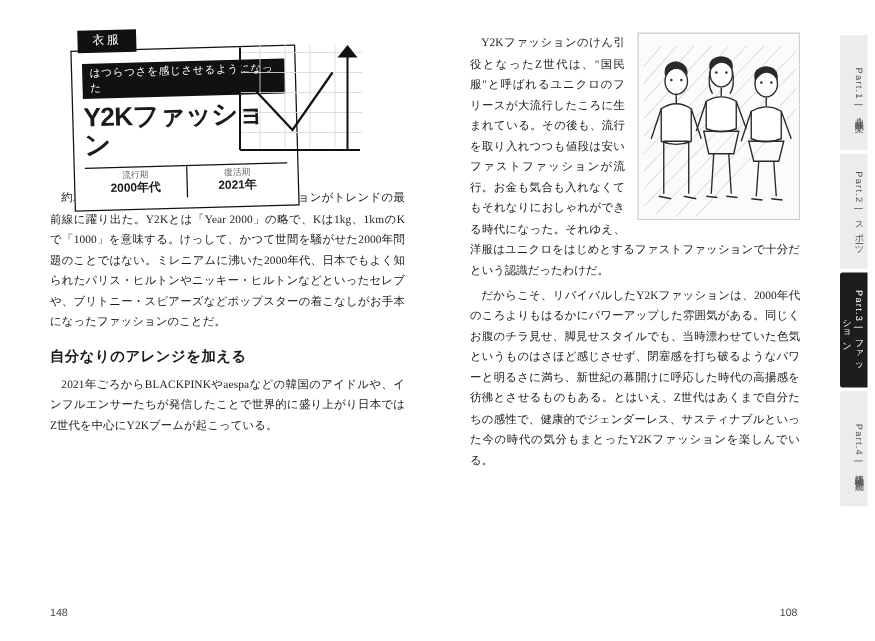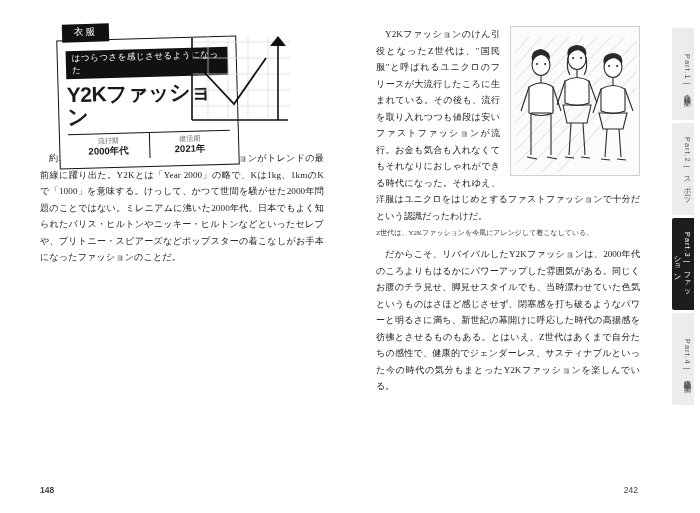--- a/index.html
+++ b/index.html
@@ -143,21 +143,21 @@
   }
 
   
   .folio {
     position: absolute;
     bottom: 18px;
     font-size: 8.5px;
     color: #444;
     font-family: "Liberation Sans", sans-serif;
   }
-  .folio-left { left: 40px; font-weight: bold; }
+  .folio-left { left: 40px; }
   .folio-right { right: 62px; }
 
   
   .illus {
     float: right;
     width: 130px;
     height: 150px;
     margin: 0 0 6px 10px;
     border: 0.8px solid #cfcfcf;
     background: #fafafa;
@@ -251,20 +251,22 @@
           <path d="M10,88 L106,88" stroke="#111" stroke-width="1.6" fill="none"></path>
           <path d="M96,4 L104,14 L88,14 Z" fill="#111"></path>
           <path d="M96,10 L96,88" stroke="#111" stroke-width="1.6" fill="none"></path>
           <polyline points="22,40 52,72 84,26" fill="none" stroke="#111" stroke-width="1.8" stroke-linejoin="miter"></polyline>
         </svg>
       </div>
     </div>
 
     <p class="para">約20年前の2000年ごろ、Y2Kというファッションがトレンドの最前線に躍り出た。Y2Kとは「Year 2000」の略で、Kは1kg、1kmのKで「1000」を意味する。けっして、かつて世間を騒がせた2000年問題のことではない。ミレニアムに沸いた2000年代、日本でもよく知られたパリス・ヒルトンやニッキー・ヒルトンなどといったセレブや、ブリトニー・スピアーズなどポップスターの着こなしがお手本になったファッションのことだ。</p>
 
+    <h2 class="subhead">自分なりのアレンジを加える</h2>
+    <p class="para">2021年ごろからBLACKPINKやaespaなどの韓国のアイドルや、インフルエンサーたちが発信したことで世界的に盛り上がり日本ではZ世代を中心にY2Kブームが起こっている。</p>
 
     <div class="folio folio-left">148</div>
   </div>
 
   <div class="page-right">
 
     <div class="illus">
       <svg width="130" height="150" viewBox="0 0 130 150">
         <rect x="0" y="0" width="130" height="150" fill="#fbfbfb"></rect>
         <g stroke="#9a9a9a" stroke-width="0.6" fill="none" opacity="0.55">
@@ -305,25 +307,24 @@
           <path d="M90,62 L82,86 M114,62 L122,84"></path>
           <path d="M88,86 L116,86 L112,102 L92,102 Z"></path>
           <path d="M96,102 L94,130 M108,102 L110,130"></path>
           <path d="M90,132 l9,1 M106,132 l9,1"></path>
         </g>
       </svg>
     </div>
 
     <p class="right-col-text">Y2Kファッションのけん引役となったZ世代は、"国民服"と呼ばれるユニクロのフリースが大流行したころに生まれている。その後も、流行を取り入れつつも値段は安いファストファッションが流行。お金も気合も入れなくてもそれなりにおしゃれができる時代になった。それゆえ、洋服はユニクロをはじめとするファストファッションで十分だという認識だったわけだ。</p>
 
-    <div class="caption">Z世代は、Y2Kファッションを今風にアレンジして着こなしている。</div>
 
     <p class="right-col-text">だからこそ、リバイバルしたY2Kファッションは、2000年代のころよりもはるかにパワーアップした雰囲気がある。同じくお腹のチラ見せ、脚見せスタイルでも、当時漂わせていた色気というものはさほど感じさせず、閉塞感を打ち破るようなパワーと明るさに満ち、新世紀の幕開けに呼応した時代の高揚感を彷彿とさせるものもある。とはいえ、Z世代はあくまで自分たちの感性で、健康的でジェンダーレス、サスティナブルといった今の時代の気分もまとったY2Kファッションを楽しんでいる。</p>
 
-    <div class="folio folio-right">242</div>
+    <div class="folio folio-right">108</div>
   </div>
 
   <div class="tabs">
     <div class="tab">Part.1 | 趣味・娯楽</div>
     <div class="tab">Part.2 | スポーツ</div>
     <div class="tab active">Part.3 | ファッション</div>
     <div class="tab">Part.4 | 建築物・制度</div>
   </div>
 
 </div>

